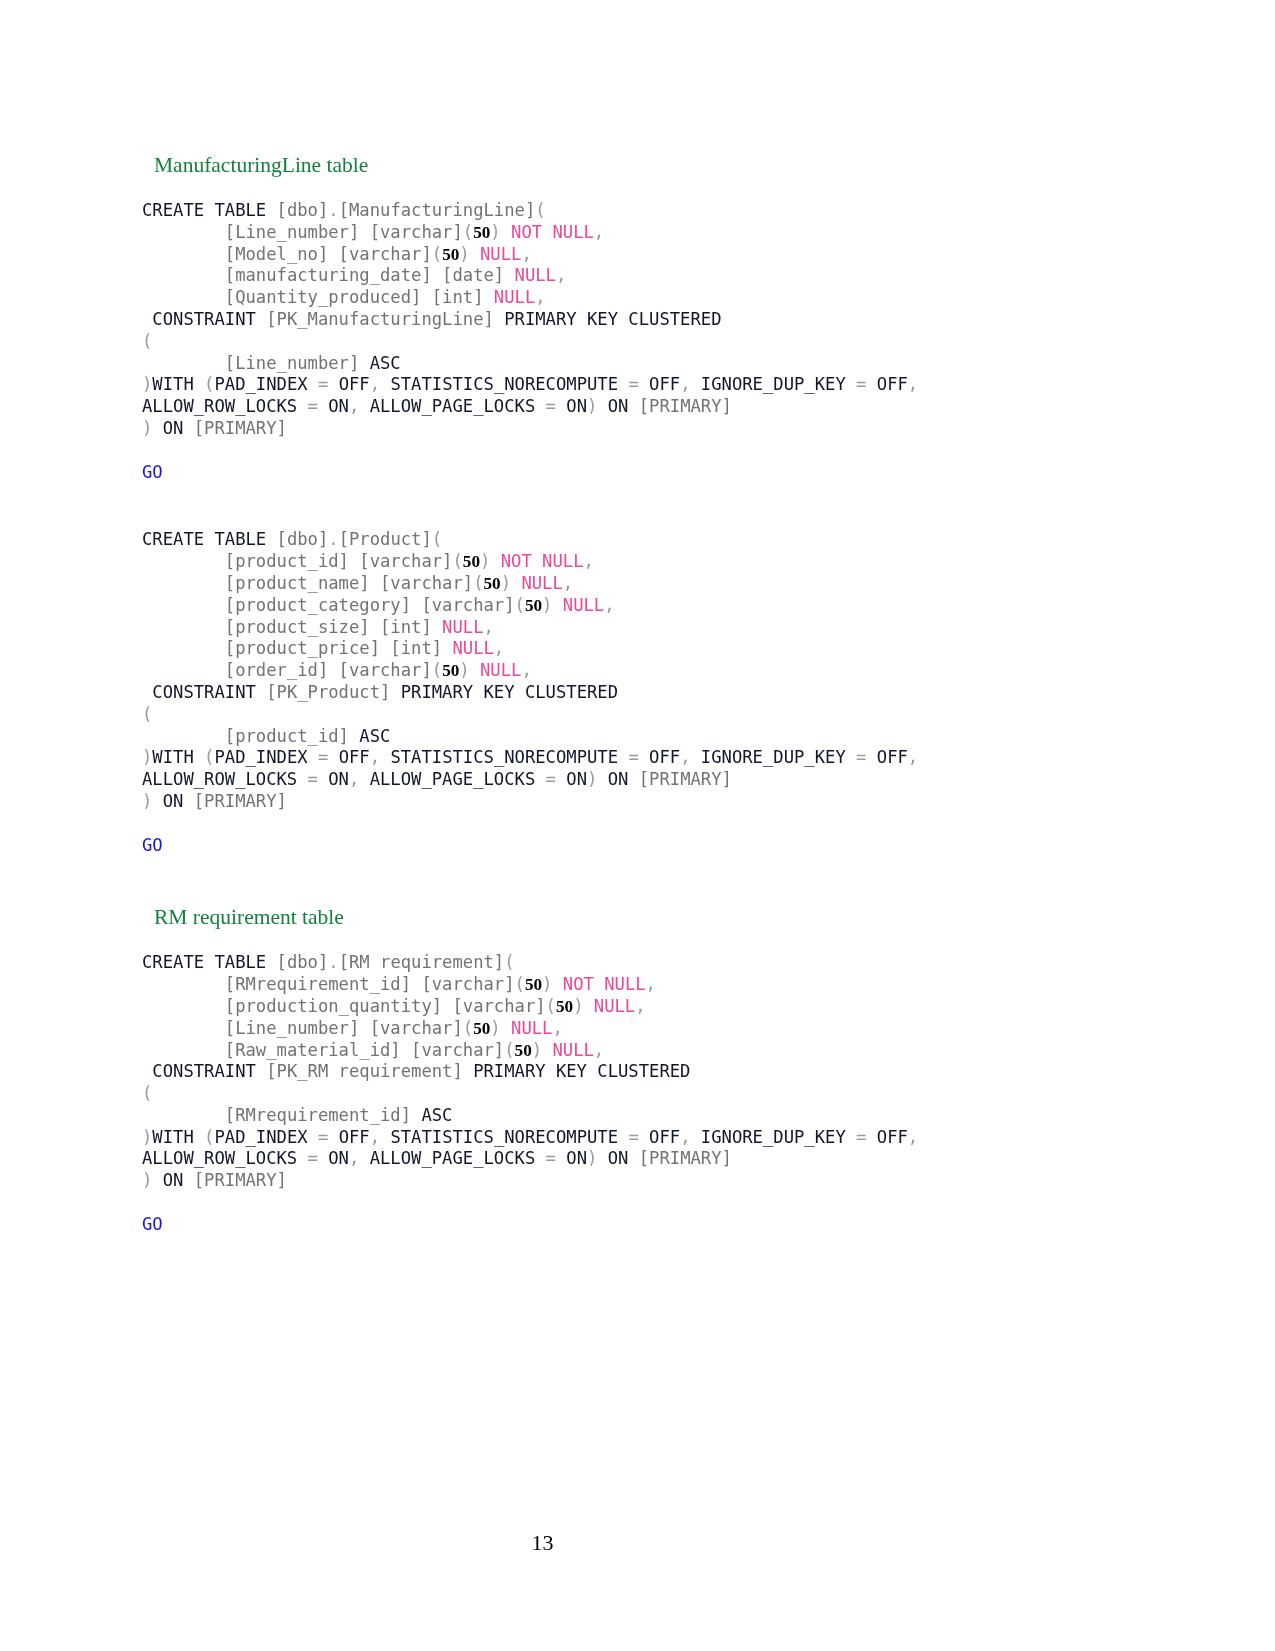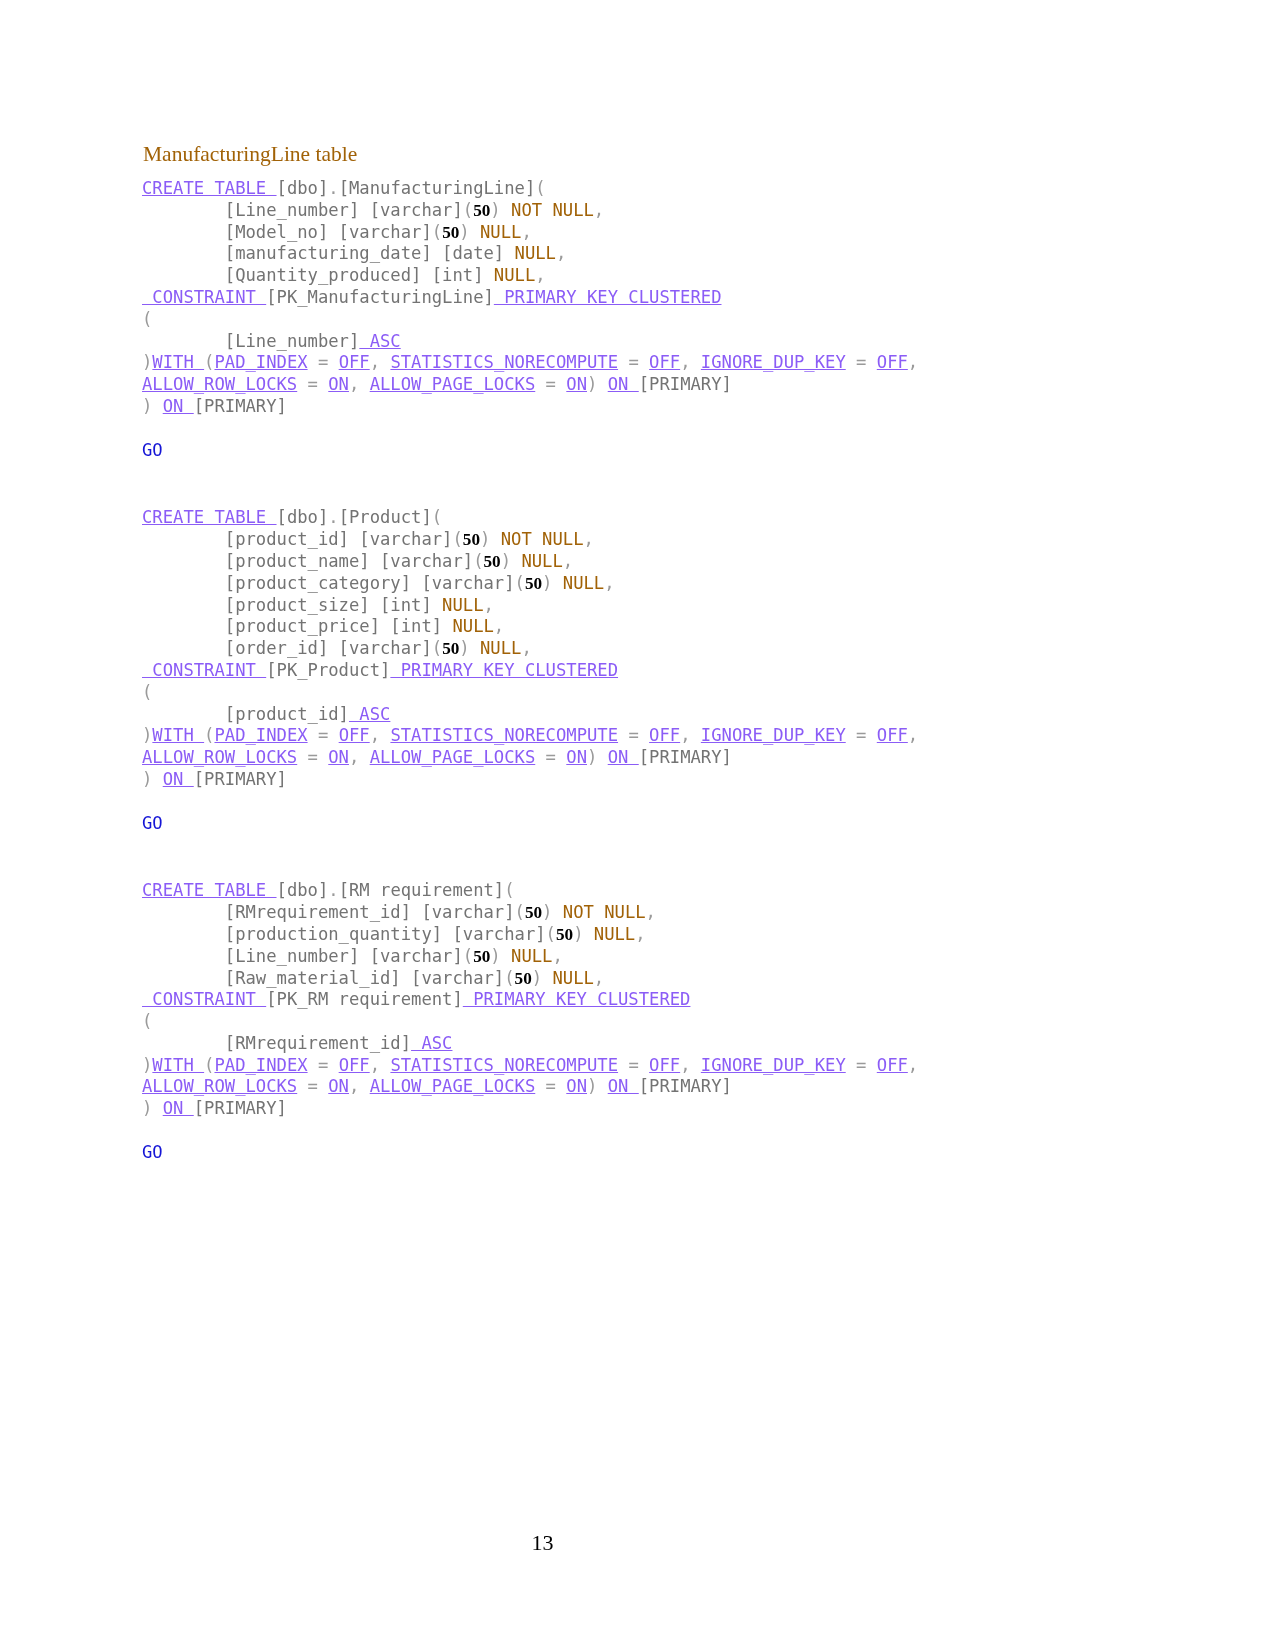--- a/index.html
+++ b/index.html
@@ -26,23 +26,23 @@
     left: 142px;
     top: 140px;
     width: 990px;
   }
 
   
   .heading {
     font-family: "Liberation Serif", "DejaVu Serif", serif;
     font-size: 21.5px;
     line-height: 26px;
-    color: #a16207;
+    color: #15803d;
     font-weight: normal;
-    margin: 1px;
+    margin: 12px;
     padding: 0;
     white-space: pre;
   }
 
   
   .code {
     font-family: "DejaVu Sans Mono", "Liberation Mono", monospace;
     font-size: 17.2px;
     line-height: 21.8px;
     letter-spacing: 0px;
@@ -50,24 +50,24 @@
     margin: 0;
     padding: 0;
   }
   .code .ln {
     display: block;
     white-space: pre;
     min-height: 21.8px;
   }
 
   
-  .kw     { color: #8b5cf6; text-decoration: underline; }   
+  .kw     { color: #0f172a; }   
   .ident  { color: #737373; }   
   .punc   { color: #9a9a9a; }   
-  .nulls  { color: #a16207; }   
+  .nulls  { color: #ec4899; }   
   .num    { color: #000000; font-weight: bold; font-family: Liberation Serif, serif; }  
   .go     { color: #1616d6; margin-top: 48px; }
   .gap-after-go { height: 36px; }
   .gap-before-code { height: 10px; }
 
   
   .pagenum {
     position: absolute;
     top: 1530px;
     left: 0;
@@ -91,20 +91,21 @@
           <div class="gap-before-code"></div>
           <div class="code"><span class="ln"><span class="kw">CREATE TABLE </span><span class="ident">[dbo]</span><span class="punc">.</span><span class="ident">[ManufacturingLine]</span><span class="punc">(</span></span><span class="ln"><span class="punc">        </span><span class="ident">[Line_number] [varchar]</span><span class="punc">(</span><span class="num">50</span><span class="punc">) </span><span class="nulls">NOT NULL</span><span class="punc">,</span></span><span class="ln"><span class="punc">        </span><span class="ident">[Model_no] [varchar]</span><span class="punc">(</span><span class="num">50</span><span class="punc">) </span><span class="nulls">NULL</span><span class="punc">,</span></span><span class="ln"><span class="punc">        </span><span class="ident">[manufacturing_date] [date] </span><span class="nulls">NULL</span><span class="punc">,</span></span><span class="ln"><span class="punc">        </span><span class="ident">[Quantity_produced] [int] </span><span class="nulls">NULL</span><span class="punc">,</span></span><span class="ln"><span class="kw"> CONSTRAINT </span><span class="ident">[PK_ManufacturingLine]</span><span class="kw"> PRIMARY KEY CLUSTERED</span></span><span class="ln"><span class="punc">(</span></span><span class="ln"><span class="punc">        </span><span class="ident">[Line_number]</span><span class="kw"> ASC</span></span><span class="ln"><span class="punc">)</span><span class="kw">WITH </span><span class="punc">(</span><span class="kw">PAD_INDEX</span><span class="punc"> = </span><span class="kw">OFF</span><span class="punc">, </span><span class="kw">STATISTICS_NORECOMPUTE</span><span class="punc"> = </span><span class="kw">OFF</span><span class="punc">, </span><span class="kw">IGNORE_DUP_KEY</span><span class="punc"> = </span><span class="kw">OFF</span><span class="punc">,</span></span><span class="ln"><span class="kw">ALLOW_ROW_LOCKS</span><span class="punc"> = </span><span class="kw">ON</span><span class="punc">, </span><span class="kw">ALLOW_PAGE_LOCKS</span><span class="punc"> = </span><span class="kw">ON</span><span class="punc">) </span><span class="kw">ON </span><span class="ident">[PRIMARY]</span></span><span class="ln"><span class="punc">) </span><span class="kw">ON </span><span class="ident">[PRIMARY]</span></span><span class="ln">&nbsp;</span><span class="ln"><span class="go">GO</span></span></div>
           <div class="gap-after-go"></div>
         </div>
         <div class="section">
           <div class="gap-before-code"></div>
           <div class="code"><span class="ln"><span class="kw">CREATE TABLE </span><span class="ident">[dbo]</span><span class="punc">.</span><span class="ident">[Product]</span><span class="punc">(</span></span><span class="ln"><span class="punc">        </span><span class="ident">[product_id] [varchar]</span><span class="punc">(</span><span class="num">50</span><span class="punc">) </span><span class="nulls">NOT NULL</span><span class="punc">,</span></span><span class="ln"><span class="punc">        </span><span class="ident">[product_name] [varchar]</span><span class="punc">(</span><span class="num">50</span><span class="punc">) </span><span class="nulls">NULL</span><span class="punc">,</span></span><span class="ln"><span class="punc">        </span><span class="ident">[product_category] [varchar]</span><span class="punc">(</span><span class="num">50</span><span class="punc">) </span><span class="nulls">NULL</span><span class="punc">,</span></span><span class="ln"><span class="punc">        </span><span class="ident">[product_size] [int] </span><span class="nulls">NULL</span><span class="punc">,</span></span><span class="ln"><span class="punc">        </span><span class="ident">[product_price] [int] </span><span class="nulls">NULL</span><span class="punc">,</span></span><span class="ln"><span class="punc">        </span><span class="ident">[order_id] [varchar]</span><span class="punc">(</span><span class="num">50</span><span class="punc">) </span><span class="nulls">NULL</span><span class="punc">,</span></span><span class="ln"><span class="kw"> CONSTRAINT </span><span class="ident">[PK_Product]</span><span class="kw"> PRIMARY KEY CLUSTERED</span></span><span class="ln"><span class="punc">(</span></span><span class="ln"><span class="punc">        </span><span class="ident">[product_id]</span><span class="kw"> ASC</span></span><span class="ln"><span class="punc">)</span><span class="kw">WITH </span><span class="punc">(</span><span class="kw">PAD_INDEX</span><span class="punc"> = </span><span class="kw">OFF</span><span class="punc">, </span><span class="kw">STATISTICS_NORECOMPUTE</span><span class="punc"> = </span><span class="kw">OFF</span><span class="punc">, </span><span class="kw">IGNORE_DUP_KEY</span><span class="punc"> = </span><span class="kw">OFF</span><span class="punc">,</span></span><span class="ln"><span class="kw">ALLOW_ROW_LOCKS</span><span class="punc"> = </span><span class="kw">ON</span><span class="punc">, </span><span class="kw">ALLOW_PAGE_LOCKS</span><span class="punc"> = </span><span class="kw">ON</span><span class="punc">) </span><span class="kw">ON </span><span class="ident">[PRIMARY]</span></span><span class="ln"><span class="punc">) </span><span class="kw">ON </span><span class="ident">[PRIMARY]</span></span><span class="ln">&nbsp;</span><span class="ln"><span class="go">GO</span></span></div>
           <div class="gap-after-go"></div>
         </div>
         <div class="section">
+          <div class="heading">RM requirement table</div>
           <div class="gap-before-code"></div>
           <div class="code"><span class="ln"><span class="kw">CREATE TABLE </span><span class="ident">[dbo]</span><span class="punc">.</span><span class="ident">[RM requirement]</span><span class="punc">(</span></span><span class="ln"><span class="punc">        </span><span class="ident">[RMrequirement_id] [varchar]</span><span class="punc">(</span><span class="num">50</span><span class="punc">) </span><span class="nulls">NOT NULL</span><span class="punc">,</span></span><span class="ln"><span class="punc">        </span><span class="ident">[production_quantity] [varchar]</span><span class="punc">(</span><span class="num">50</span><span class="punc">) </span><span class="nulls">NULL</span><span class="punc">,</span></span><span class="ln"><span class="punc">        </span><span class="ident">[Line_number] [varchar]</span><span class="punc">(</span><span class="num">50</span><span class="punc">) </span><span class="nulls">NULL</span><span class="punc">,</span></span><span class="ln"><span class="punc">        </span><span class="ident">[Raw_material_id] [varchar]</span><span class="punc">(</span><span class="num">50</span><span class="punc">) </span><span class="nulls">NULL</span><span class="punc">,</span></span><span class="ln"><span class="kw"> CONSTRAINT </span><span class="ident">[PK_RM requirement]</span><span class="kw"> PRIMARY KEY CLUSTERED</span></span><span class="ln"><span class="punc">(</span></span><span class="ln"><span class="punc">        </span><span class="ident">[RMrequirement_id]</span><span class="kw"> ASC</span></span><span class="ln"><span class="punc">)</span><span class="kw">WITH </span><span class="punc">(</span><span class="kw">PAD_INDEX</span><span class="punc"> = </span><span class="kw">OFF</span><span class="punc">, </span><span class="kw">STATISTICS_NORECOMPUTE</span><span class="punc"> = </span><span class="kw">OFF</span><span class="punc">, </span><span class="kw">IGNORE_DUP_KEY</span><span class="punc"> = </span><span class="kw">OFF</span><span class="punc">,</span></span><span class="ln"><span class="kw">ALLOW_ROW_LOCKS</span><span class="punc"> = </span><span class="kw">ON</span><span class="punc">, </span><span class="kw">ALLOW_PAGE_LOCKS</span><span class="punc"> = </span><span class="kw">ON</span><span class="punc">) </span><span class="kw">ON </span><span class="ident">[PRIMARY]</span></span><span class="ln"><span class="punc">) </span><span class="kw">ON </span><span class="ident">[PRIMARY]</span></span><span class="ln">&nbsp;</span><span class="ln"><span class="go">GO</span></span></div>
         </div>
       </div>
   </div>
 
   <div class="pagenum">13</div>
 
 </div>
 

